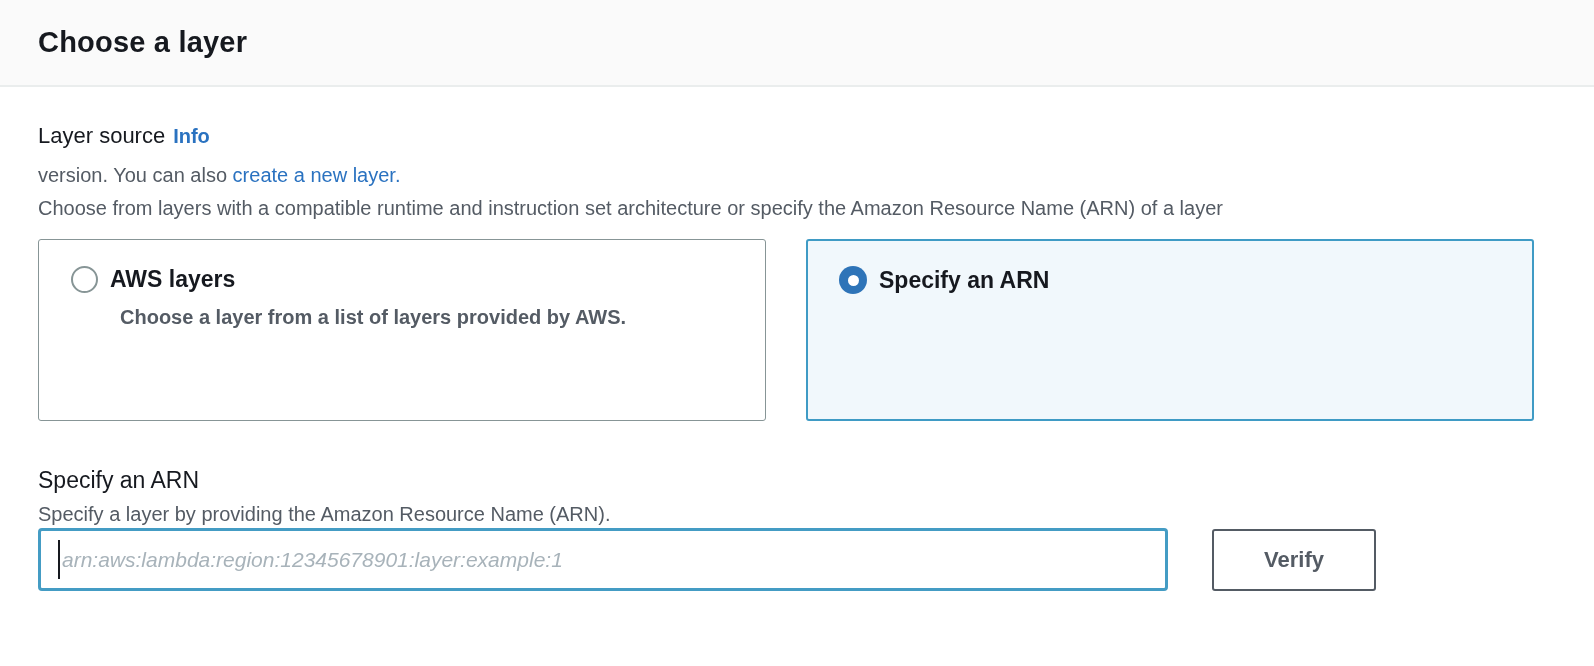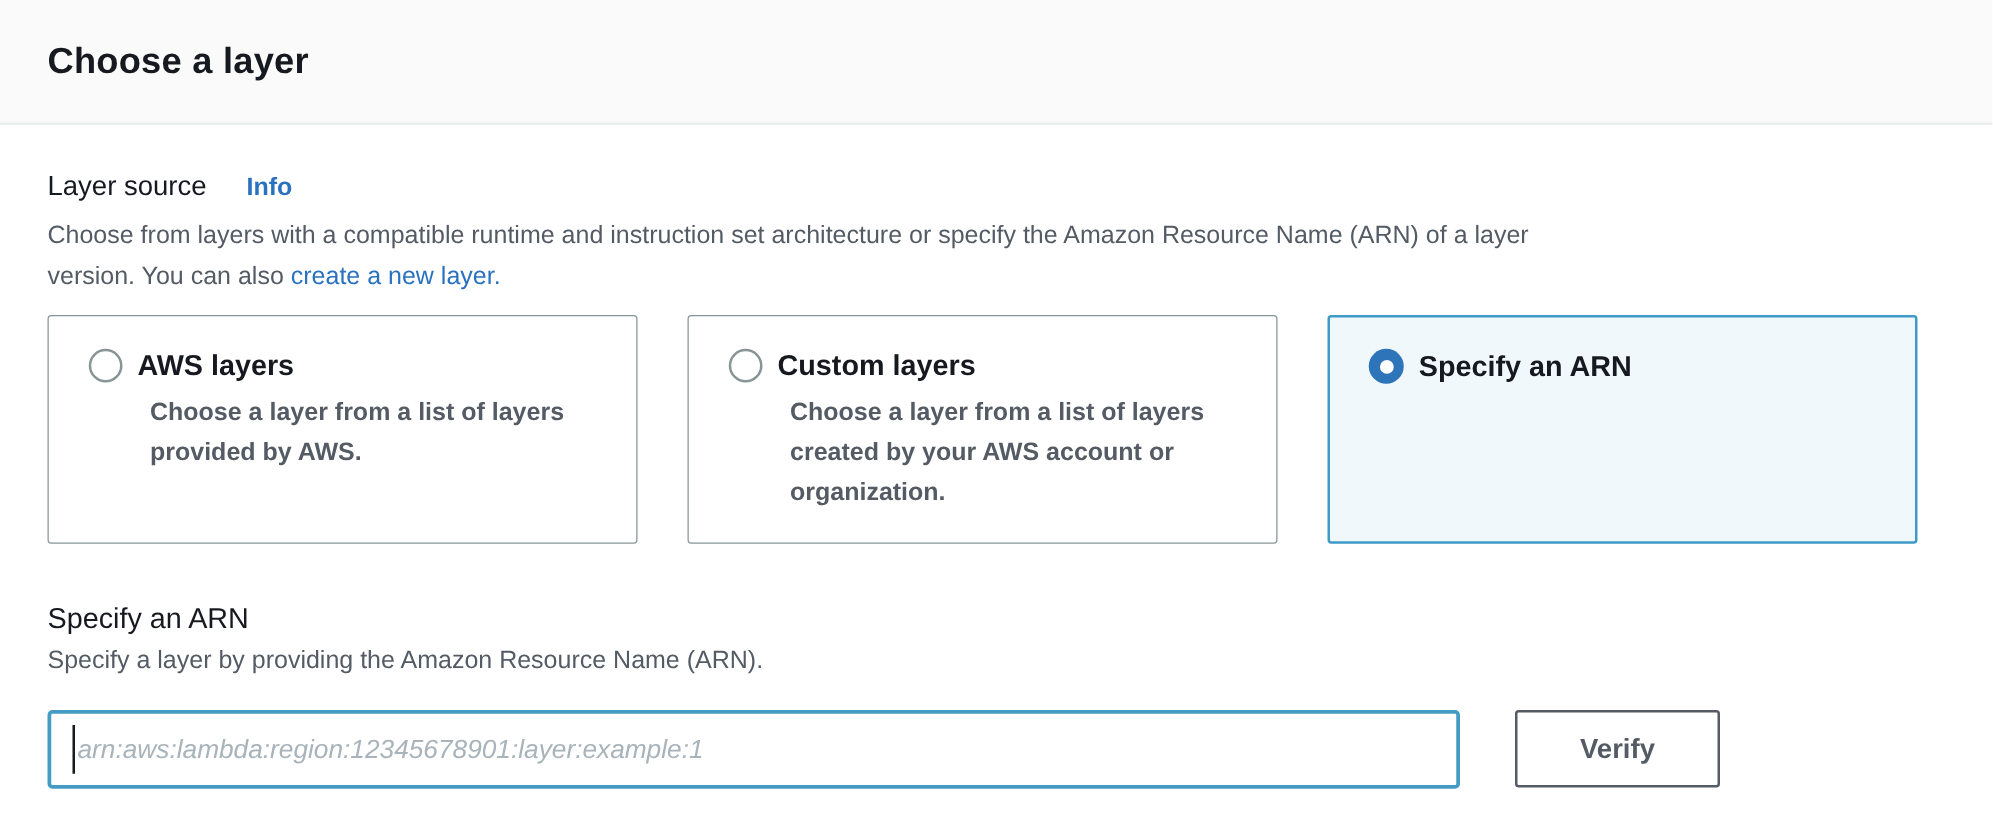--- a/index.html
+++ b/index.html
@@ -1,38 +1,38 @@
 <!DOCTYPE html>
 <html><head>
 <meta charset="utf-8">
 <style>
   * { margin: 0; padding: 0; box-sizing: border-box; }
   html, body { width: 1594px; height: 666px; background: #ffffff; overflow: hidden; }
   body { font-family: "Liberation Sans", sans-serif; color: #16191f; }
 
   
   .page-header {
-    height: 100px;
+    height: 87px;
     background: #fafafa;
     border-bottom: 2px solid #eaeded;
     display: flex;
     align-items: center;
     padding-left: 38px;
   }
   .page-title {
     font-size: 29px;
     font-weight: bold;
     color: #16191f;
     letter-spacing: 0.2px;
   }
 
   
   .content { padding: 36px 60px 0 38px; }
 
-  .section-label-row { display: flex; align-items: baseline; gap: 32px; }
+  .section-label-row { display: flex; align-items: baseline; gap: 8px; }
   .section-label { font-size: 22px; color: #16191f; }
   .info-link {
     font-size: 20px;
     font-weight: bold;
     color: #2a72c0;
     text-decoration: none;
     cursor: pointer;
   }
   .section-desc {
     margin-top: 10px;
@@ -77,21 +77,21 @@
     line-height: 32px;
     color: #545b64;
     font-weight: bold;
   }
 
   
   .arn-section { margin-top: 46px; }
   .arn-title { font-size: 23px; color: #16191f; }
   .arn-desc { margin-top: 9px; font-size: 20px; color: #545b64; }
 
-  .arn-row { display: flex; gap: 44px; margin-top: 28px; align-items: flex-start; }
+  .arn-row { display: flex; gap: 44px; margin-top: 2px; align-items: flex-end; }
   .arn-input-wrap { position: relative; width: 1130px; }
   .arn-input {
     width: 100%;
     height: 63px;
     border: 3px solid #449cc4;
     border-radius: 4px;
     padding: 0 18px 0 21px;
     font-family: "Liberation Sans", sans-serif;
     font-size: 21px;
     color: #16191f;
@@ -127,41 +127,34 @@
 </header>
 
 <main class="content">
 
   <div class="section-label-row">
     <span class="section-label">Layer source</span>
     <a class="info-link">Info</a>
   </div>
 
   <div class="section-desc">
+    <div><span>version. You can also </span><a class="inline-link">create a new layer.</a></div>
     <div>Choose from layers with a compatible runtime and instruction set architecture or specify the Amazon Resource Name (ARN) of a layer</div>
-    <div><span>version. You can also </span><a class="inline-link">create a new layer.</a></div>
   </div>
 
   <div class="tiles">
 
     <div class="tile">
       <div class="tile-head">
         <span class="radio"></span>
         <span class="tile-title">AWS layers</span>
       </div>
       <div class="tile-desc">Choose a layer from a list of layers provided by AWS.</div>
     </div>
 
-    <div class="tile">
-      <div class="tile-head">
-        <span class="radio"></span>
-        <span class="tile-title">Custom layers</span>
-      </div>
-      <div class="tile-desc">Choose a layer from a list of layers created by your AWS account or organization.</div>
-    </div>
 
     <div class="tile tile--selected">
       <div class="tile-head">
         <span class="radio radio--checked">
             <span class="radio-dot"></span>
           </span>
         <span class="tile-title">Specify an ARN</span>
       </div>
     </div>
 

